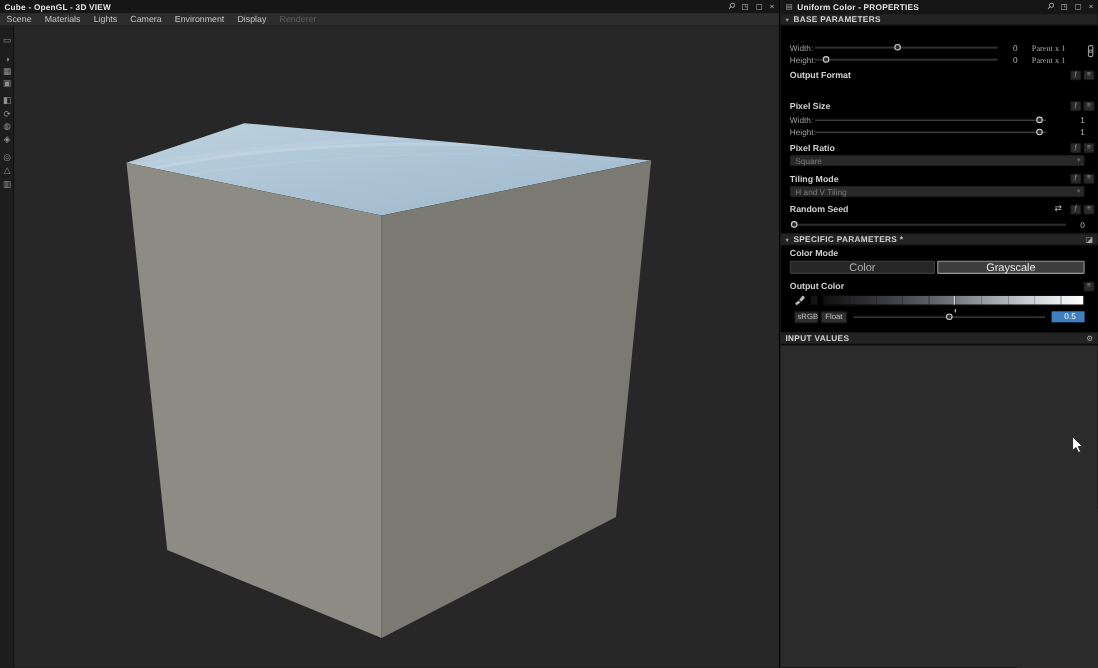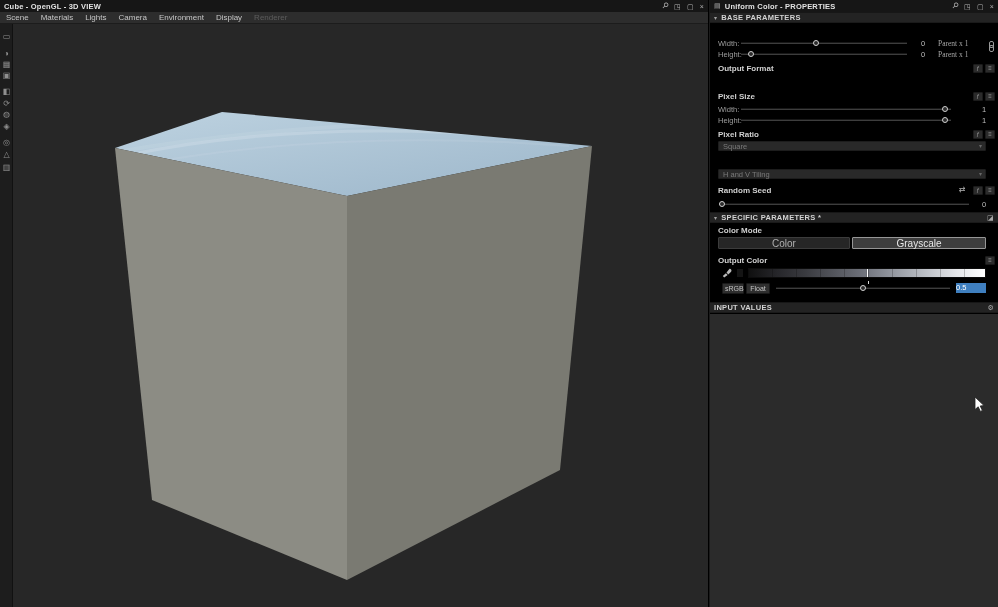--- a/index.html
+++ b/index.html
@@ -75,21 +75,21 @@
         #6e717a 48%,#8b8f98 58%,#a9adb4 68%,#c7cad0 78%,#e4e6e9 88%,#ffffff 100%);
   }
   .grad-marker { position:absolute; top:0; bottom:0; width:1px; background:#fff;
     box-shadow:0 0 1px #000; }
   .swatch { position:absolute; left:26px; top:0; width:8px; height:10px;
     background:#141414; border:1px solid #000; }
   .tiny-btn { position:absolute; top:0; height:11px; background:#2f2f2f;
     border:1px solid #191919; color:#c4c4c4; font-size:7px; line-height:9px;
     text-align:center; border-radius:1px; padding:0 2px; }
   .value-box { position:absolute; top:0; width:30px; height:10px; background:#3f7fbf;
-    color:#fff; font-size:7.5px; line-height:10px; text-align:right; padding-right:20px; }
+    color:#fff; font-size:7.5px; line-height:10px; text-align:right; padding-right:8px; }
   .default-tick { position:absolute; top:-2px; width:1px; height:3px; background:#d8d8d8; }
   .empty-region { position:absolute; left:0; right:0; bottom:0; background:#2b2b2b; }
   .cursor { position:absolute; z-index:50; }
 </style>
 </head>
 <body>
 
 <div id="app">
 
   <div class="left-window">
@@ -228,20 +228,25 @@
         <span>Square</span>
         <span class="dd-arrow">▾</span>
       </div>
     </div>
     <div class="prow" style="top:130px">
       <span class="plabel">Pixel Ratio</span>
       <span class="mini-btn" style="right:15px">ƒ</span>
       <span class="mini-btn" style="right:3px">≡</span>
     </div>
 
+    <div class="prow" style="top:158px">
+      <span class="plabel">Tiling Mode</span>
+      <span class="mini-btn" style="right:15px">ƒ</span>
+      <span class="mini-btn" style="right:3px">≡</span>
+    </div>
     <div class="prow" style="top:186px">
       <span class="plabel">Random Seed</span>
       <span class="mini-btn" style="right:31px;border:none;background:none;font-size:8px;color:#b5b5b5">⇄</span>
       <span class="mini-btn" style="right:15px">ƒ</span>
       <span class="mini-btn" style="right:3px">≡</span>
     </div>
 
     <div class="prow" style="top:169px">
       <div class="dropdown">
         <span>H and V Tiling</span>

